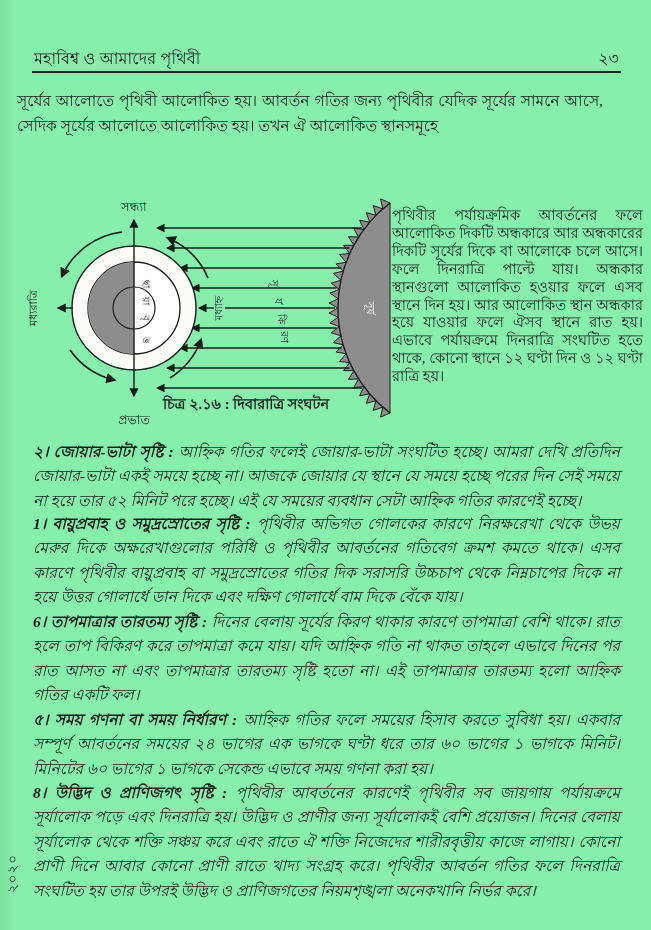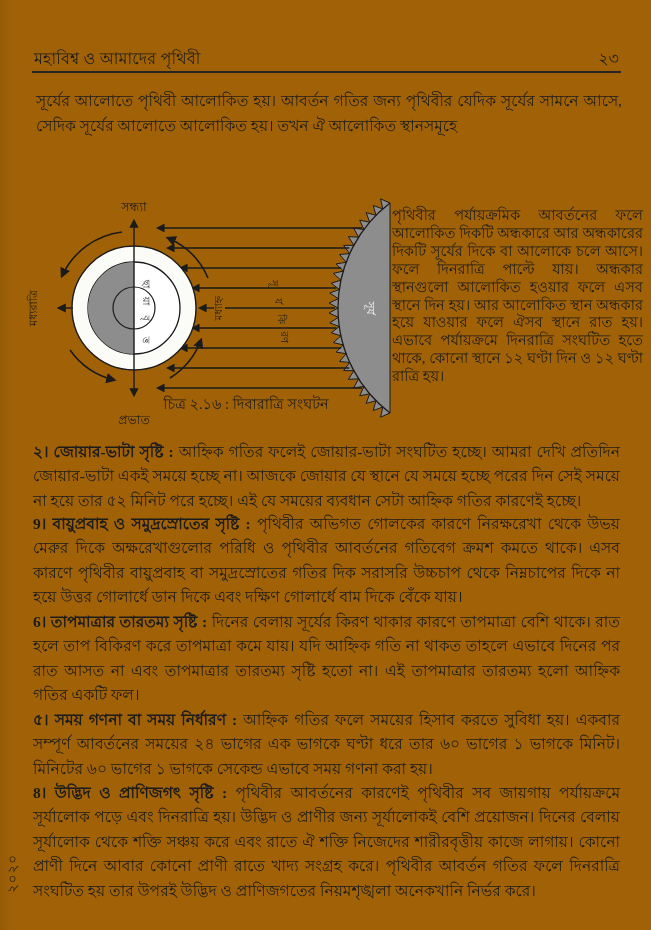--- a/index.html
+++ b/index.html
@@ -1,35 +1,35 @@
 <!DOCTYPE html>
 <html><head>
 <meta charset="utf-8">
 <style>
   html,body{margin:0;padding:0;background:#e8e8e6;}
   .page{
     position:relative;width:651px;height:930px;margin:0 auto;
-    background:#a16207;color:#1c1c1c;overflow:hidden;
+    background:#86efac;color:#1c1c1c;overflow:hidden;
     font-family:"Liberation Serif","DejaVu Serif",serif;
   }
   .page::before{
     content:"";position:absolute;left:0;top:0;bottom:0;width:14px;
     background:linear-gradient(to right,rgba(0,0,0,0.07),rgba(0,0,0,0));
     pointer-events:none;
   }
   .hdr-title{position:absolute;left:34px;top:46px;font-size:16px;letter-spacing:.2px;}
   .hdr-page{position:absolute;right:32px;top:46px;font-size:16px;}
   .rule{position:absolute;left:32px;right:30px;top:71px;height:2px;background:#262626;}
-  .para{position:absolute;left:36px;width:586px;font-size:15.5px;line-height:25px;text-align:justify;}
+  .para{position:absolute;left:17px;width:586px;font-size:15.5px;line-height:25px;text-align:justify;}
   #p1{top:88px;}
   #p2{top:146px;}
   .fig-svg{position:absolute;left:18px;top:198px;}
   .fig-side{position:absolute;left:392px;top:207px;width:251px;font-size:14.6px;line-height:17.9px;text-align:justify;}
-  .fig-caption{position:absolute;left:126px;top:393px;width:240px;text-align:center;font-size:14.5px;font-weight:normal;}
-  .section{position:absolute;left:33px;width:587px;font-size:15.5px;line-height:24.4px;text-align:justify;}
+  .fig-caption{position:absolute;left:126px;top:393px;width:240px;text-align:center;font-size:14.5px;font-weight:bold;}
+  .section{position:absolute;left:33px;width:587px;font-size:15.5px;line-height:24.4px;text-align:justify;font-style:italic;}
   #s2{top:440px;} #s3{top:512px;} #s4{top:610px;} #s5{top:708px;} #s6{top:781px;}
   .sec-label{font-weight:bold;}
   .margin-year{
     position:absolute;left:2px;top:893px;font-size:13.5px;letter-spacing:1px;
     transform:rotate(-90deg);transform-origin:0 0;white-space:nowrap;
   }
   svg text{font-family:"Liberation Serif","DejaVu Serif",serif;fill:#1b1b1b;}
 </style>
 </head>
 <body>
@@ -97,21 +97,21 @@
   </svg>
 
   <div class="fig-side">পৃথিবীর পর্যায়ক্রমিক আবর্তনের ফলে আলোকিত দিকটি অন্ধকারে আর অন্ধকারের দিকটি সূর্যের দিকে বা আলোকে চলে আসে। ফলে দিনরাত্রি পাল্টে যায়। অন্ধকার স্থানগুলো আলোকিত হওয়ার ফলে এসব স্থানে দিন হয়। আর আলোকিত স্থান অন্ধকার হয়ে যাওয়ার ফলে ঐসব স্থানে রাত হয়। এভাবে পর্যায়ক্রমে দিনরাত্রি সংঘটিত হতে থাকে, কোনো স্থানে ১২ ঘণ্টা দিন ও ১২ ঘণ্টা রাত্রি হয়।</div>
   <div class="fig-caption">চিত্র ২.১৬ : দিবারাত্রি সংঘটন</div>
 
   <div class="section" id="s2">
     <span class="sec-label">২। জোয়ার-ভাটা সৃষ্টি :</span>
     <span>আহ্নিক গতির ফলেই জোয়ার-ভাটা সংঘটিত হচ্ছে। আমরা দেখি প্রতিদিন জোয়ার-ভাটা একই সময়ে হচ্ছে না। আজকে জোয়ার যে স্থানে যে সময়ে হচ্ছে পরের দিন সেই সময়ে না হয়ে তার ৫২ মিনিট পরে হচ্ছে। এই যে সময়ের ব্যবধান সেটা আহ্নিক গতির কারণেই হচ্ছে।</span>
   </div>
   <div class="section" id="s3">
-    <span class="sec-label">9। বায়ুপ্রবাহ ও সমুদ্রস্রোতের সৃষ্টি :</span>
+    <span class="sec-label">1। বায়ুপ্রবাহ ও সমুদ্রস্রোতের সৃষ্টি :</span>
     <span>পৃথিবীর অভিগত গোলকের কারণে নিরক্ষরেখা থেকে উভয় মেরুর দিকে অক্ষরেখাগুলোর পরিধি ও পৃথিবীর আবর্তনের গতিবেগ ক্রমশ কমতে থাকে। এসব কারণে পৃথিবীর বায়ুপ্রবাহ বা সমুদ্রস্রোতের গতির দিক সরাসরি উচ্চচাপ থেকে নিম্নচাপের দিকে না হয়ে উত্তর গোলার্ধে ডান দিকে এবং দক্ষিণ গোলার্ধে বাম দিকে বেঁকে যায়।</span>
   </div>
   <div class="section" id="s4">
     <span class="sec-label">6। তাপমাত্রার তারতম্য সৃষ্টি :</span>
     <span>দিনের বেলায় সূর্যের কিরণ থাকার কারণে তাপমাত্রা বেশি থাকে। রাত হলে তাপ বিকিরণ করে তাপমাত্রা কমে যায়। যদি আহ্নিক গতি না থাকত তাহলে এভাবে দিনের পর রাত আসত না এবং তাপমাত্রার তারতম্য সৃষ্টি হতো না। এই তাপমাত্রার তারতম্য হলো আহ্নিক গতির একটি ফল।</span>
   </div>
   <div class="section" id="s5">
     <span class="sec-label">৫। সময় গণনা বা সময় নির্ধারণ :</span>
     <span>আহ্নিক গতির ফলে সময়ের হিসাব করতে সুবিধা হয়। একবার সম্পূর্ণ আবর্তনের সময়ের ২৪ ভাগের এক ভাগকে ঘণ্টা ধরে তার ৬০ ভাগের ১ ভাগকে মিনিট। মিনিটের ৬০ ভাগের ১ ভাগকে সেকেন্ড এভাবে সময় গণনা করা হয়।</span>
   </div>

